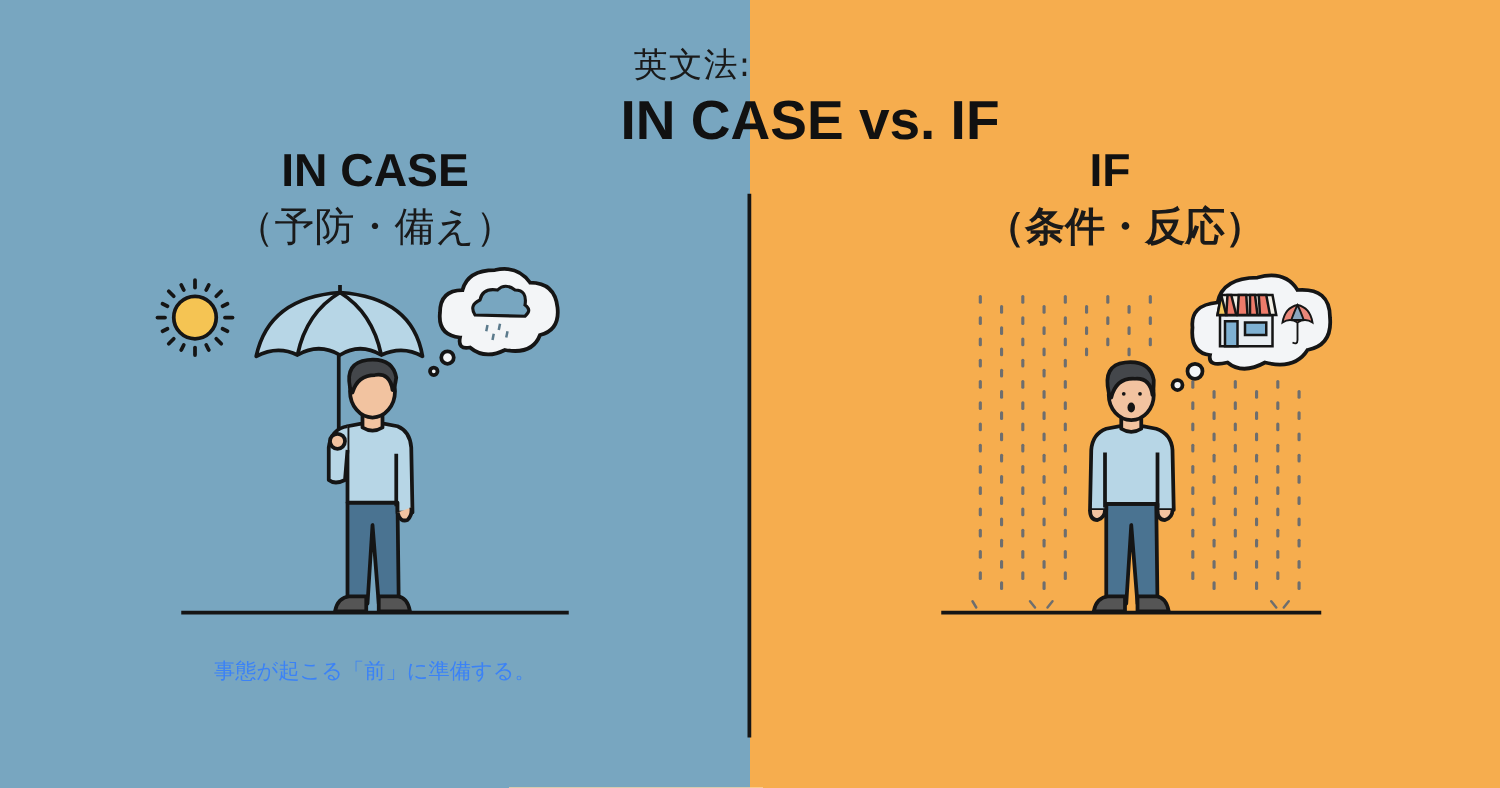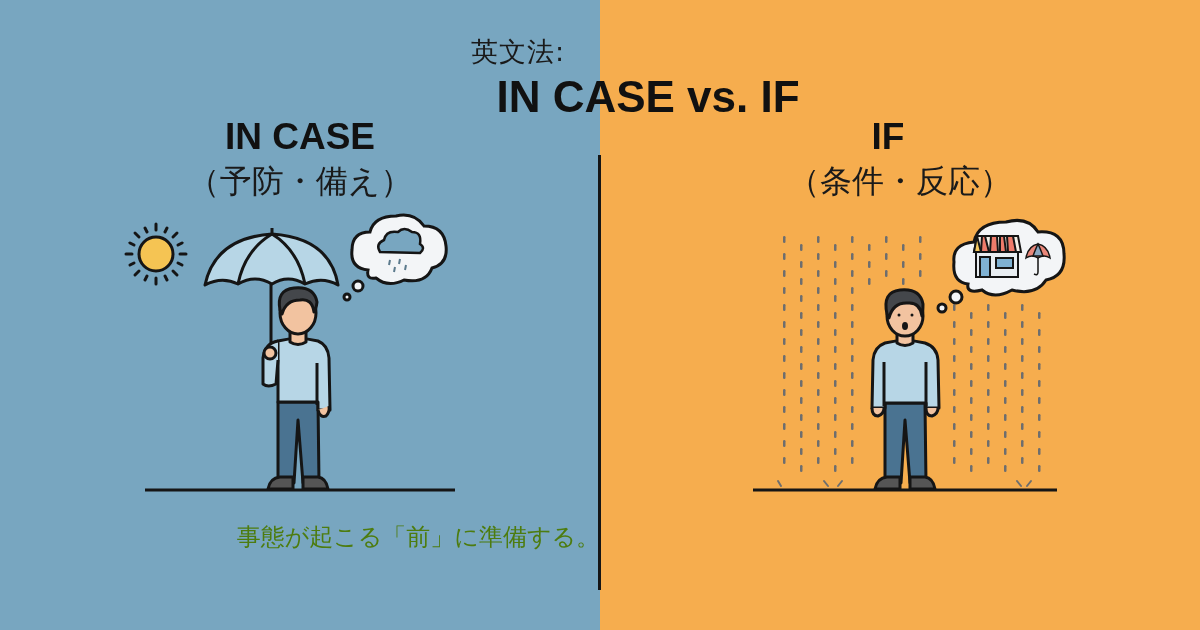--- a/index.html
+++ b/index.html
@@ -1,42 +1,42 @@
 <!DOCTYPE html>
 <html><head>
 <meta charset="utf-8">
 <style>
   html, body { margin: 0; padding: 0; }
   body { width: 1200px; height: 630px; overflow: hidden; position: relative; font-family: "DejaVu Sans", "Liberation Sans", sans-serif; }
   .panel { position: absolute; top: 0; height: 630px; }
   .panel-left { left: 0; width: 600px; background: #78a6c0; }
   .panel-right { left: 600px; width: 600px; background: #f6ad4e; }
   .divider { position: absolute; left: 598px; top: 155px; width: 3px; height: 435px; background: #151515; }
-  .title-jp { position: absolute; top: 34px; left: 0; width: 1036px; text-align: center; font-size: 27px; color: #1a1a1a; letter-spacing: 1px; }
+  .title-jp { position: absolute; top: 34px; left: 0; width: 1036px; text-align: center; font-size: 27px; color: #1a1a1a; letter-spacing: 1px; padding-left: 36px; }
   .title-en { position: absolute; top: 72px; left: 0; width: 1200px; text-align: center; font-family: "Liberation Sans", sans-serif; font-weight: bold; font-size: 44px; color: #111; letter-spacing: 0px; padding-left: 48px; }
   .side-title { position: absolute; text-align: center; width: 600px; font-family: "Liberation Sans", sans-serif; font-weight: bold; font-size: 37px; color: #111; top: 116px; }
   .side-sub { position: absolute; text-align: center; width: 600px; font-size: 32px; color: #1a1a1a; top: 160px; }
-  .desc { position: absolute; text-align: right; width: 600px; font-size: 24px; color: #4d7c0f; line-height: 38px; top: 518px; }
+  .desc { position: absolute; text-align: center; width: 600px; font-size: 17px; color: #3b82f6; line-height: 38px; top: 518px; }
   .illus { position: absolute; top: 0; left: 0; }
 </style>
 </head>
 <body>
 
 <div class="panel panel-left"></div>
 <div class="panel panel-right"></div>
 <div class="divider"></div>
 
 <div class="title-jp">英文法:</div>
 <div class="title-en">IN CASE vs. IF</div>
 
 <div class="side-title" style="left:0;">IN CASE</div>
 <div class="side-sub" style="left:0;">（予防・備え）</div>
 
 <div class="side-title" style="left:588px;">IF</div>
-<div class="side-sub" style="left:600px;">（条件・反応）</div>
+<div class="side-sub" style="left:600px;font-weight:bold;">（条件・反応）</div>
 
 <svg class="illus" width="600" height="630" viewBox="0 0 600 630">
 
   <g stroke="#151515" stroke-width="3" stroke-linecap="round">
     <circle cx="156" cy="254" r="17" fill="#f5c453"></circle>
     <line x1="156" y1="224" x2="156" y2="230"></line>
     <line x1="156" y1="278" x2="156" y2="284"></line>
     <line x1="126" y1="254" x2="132" y2="254"></line>
     <line x1="180" y1="254" x2="186" y2="254"></line>
     <line x1="135" y1="233" x2="139" y2="237"></line>

